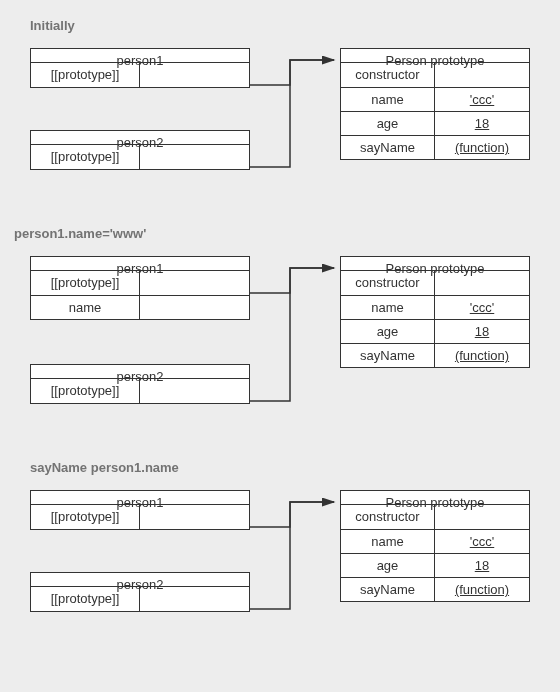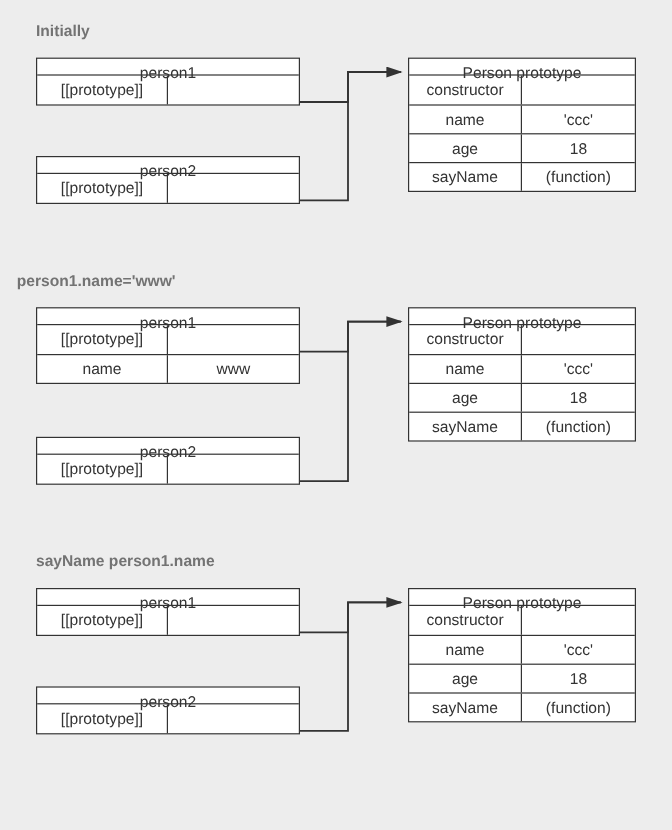--- a/index.html
+++ b/index.html
@@ -37,20 +37,21 @@
   }
   .obj-row + .obj-row { border-top: 1px solid #333; }
   .cell-l {
     width: 50%;
     text-align: center;
     border-right: 1px solid #333;
   }
   .cell-r {
     width: 50%;
     text-align: center;
+    text-decoration: underline;
   }
   svg.arrows {
     position: absolute;
     left: 0; top: 0;
     width: 560px; height: 692px;
     pointer-events: none;
   }
   svg line, svg polyline { stroke: #333; stroke-width: 1.5; fill: none; }
 </style>
 </head>
@@ -97,21 +98,20 @@
 <div class="section-title" style="left:14px; top:226px;">person1.name='www'</div>
 
 <div class="obj-table" style="left:30px; top:256px; width:220px;">
   <div class="obj-title">person1</div>
   <div class="obj-row">
     <div class="cell-l">[[prototype]]</div>
     <div class="cell-r"></div>
   </div>
   <div class="obj-row">
     <div class="cell-l">name</div>
-    <div class="cell-r">www</div>
   </div>
 </div>
 
 <div class="obj-table" style="left:30px; top:364px; width:220px;">
   <div class="obj-title">person2</div>
   <div class="obj-row">
     <div class="cell-l">[[prototype]]</div>
     <div class="cell-r"></div>
   </div>
 </div>

